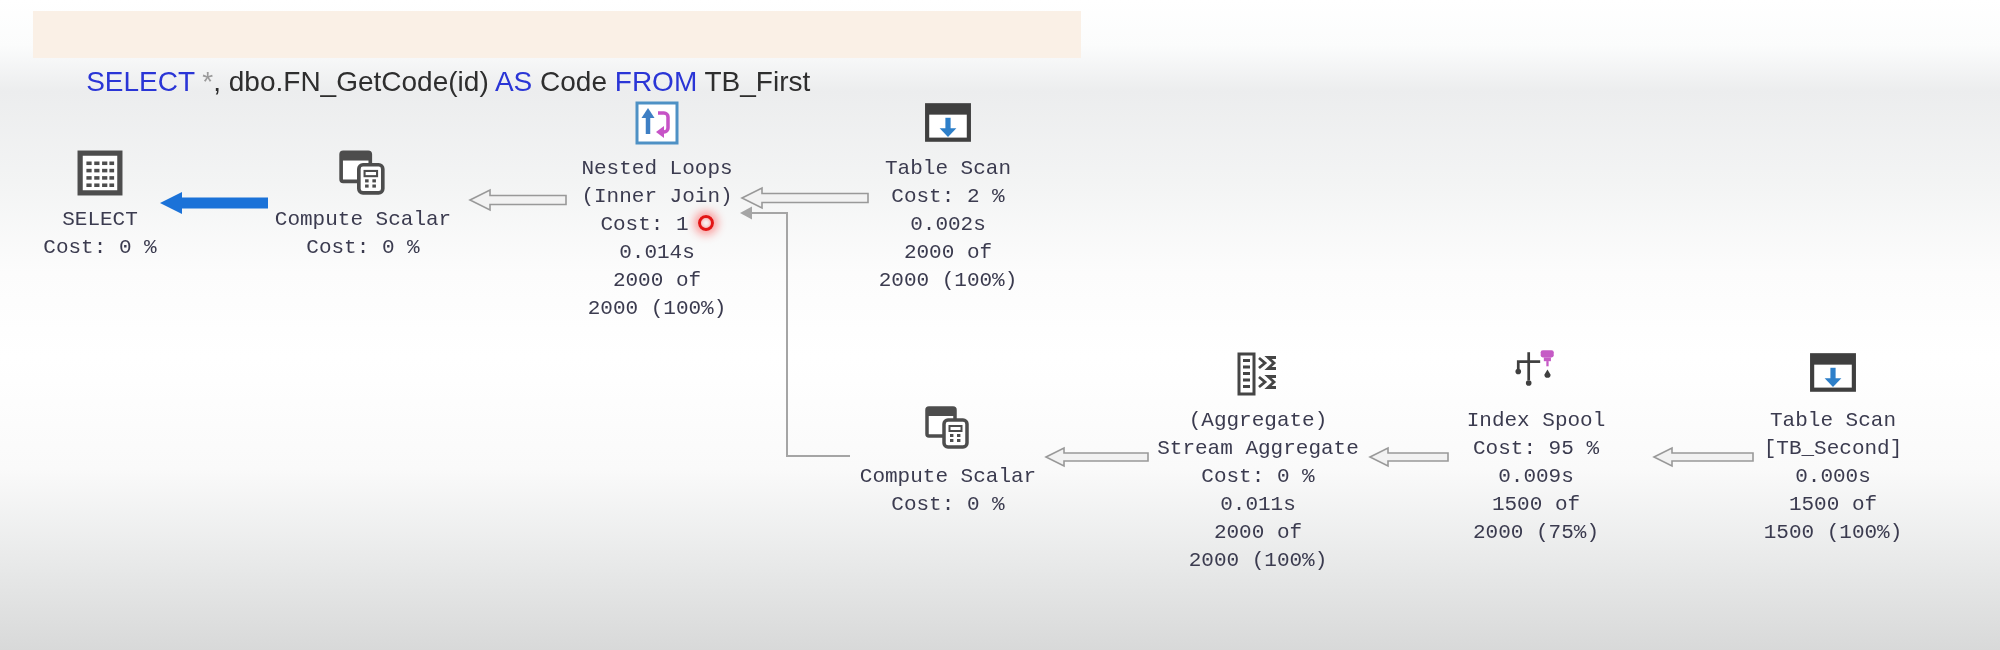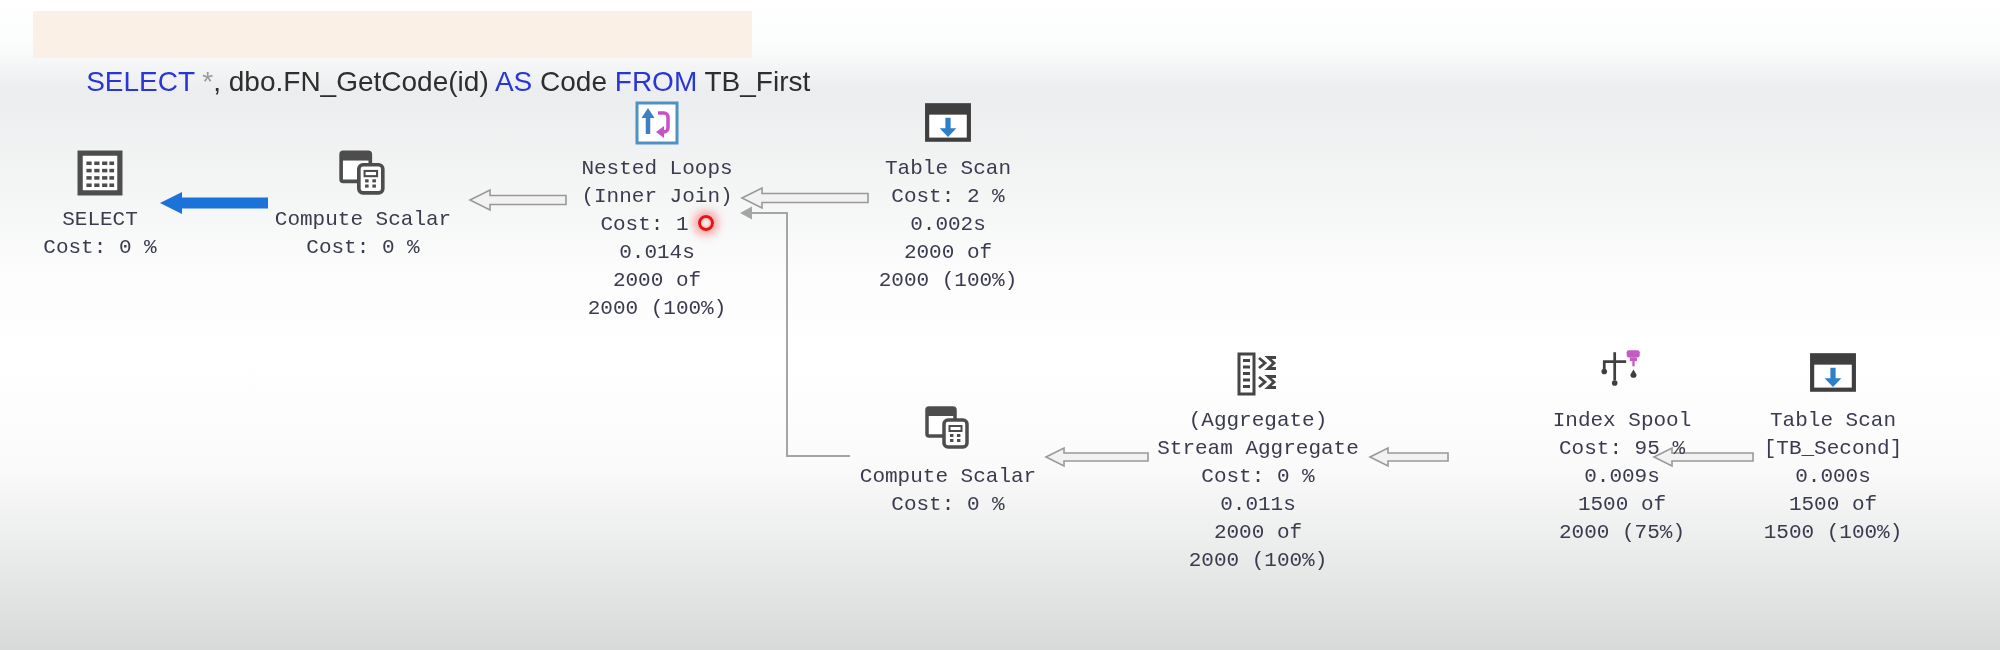--- a/index.html
+++ b/index.html
@@ -10,21 +10,21 @@
   }
   .canvas{
     position:relative;width:2000px;height:650px;
     background:linear-gradient(180deg,
       #ffffff 0%, #fbfcfc 7%, #ecedee 14%, #f3f4f4 28%,
       #fcfcfc 42%, #ffffff 55%, #fafafa 72%, #e9eaea 86%, #d8d9d9 100%);
   }
 
   
   .query-bar{
-    position:absolute;left:33px;top:11px;width:719px;height:47px;
+    position:absolute;left:33px;top:11px;width:1048px;height:47px;
     background:#faf0e6;
     font-size:28px;line-height:47px;
     padding-left:22px;box-sizing:border-box;
     white-space:pre;color:#2e2e2e;
   }
   .query-bar .kw{color:#2a35d6;}
   .query-bar .star{color:#9b9b9b;}
   .query-bar .plain{color:#2e2e2e;}
 
   
@@ -36,21 +36,21 @@
     font-family:"Liberation Mono","DejaVu Sans Mono",monospace;
     font-weight:400;font-size:21px;line-height:28px;
     color:#3b3b4f;white-space:nowrap;
   }
   #n-select        {left:-30px;  top:150px;} #n-select .lines{margin-top:10px;}
   #n-compute-1     {left:233px;  top:147px;} #n-compute-1 .lines{margin-top:9px;}
   #n-nested-loops  {left:527px;  top:100px;} #n-nested-loops .lines{margin-top:9px;}
   #n-table-scan-1  {left:818px;  top:101px;} #n-table-scan-1 .lines{margin-top:10px;}
   #n-compute-2     {left:818px;  top:403px;} #n-compute-2 .lines{margin-top:12px;}
   #n-stream-agg    {left:1128px; top:351px;} #n-stream-agg .lines{margin-top:10px;}
-  #n-index-spool   {left:1492px; top:347px;} #n-index-spool .lines{margin-top:12px;}
+  #n-index-spool   {left:1406px; top:347px;} #n-index-spool .lines{margin-top:12px;}
   #n-table-scan-2  {left:1703px; top:351px;} #n-table-scan-2 .lines{margin-top:12px;}
 
   .red-ring{
     display:inline-block;width:10px;height:10px;
     border:3.5px solid #e31515;border-radius:50%;
     box-shadow:0 0 9px 4px rgba(255,50,50,.45), inset 0 0 4px rgba(255,50,50,.55);
     margin-left:9px;vertical-align:-1px;
   }
 
   

